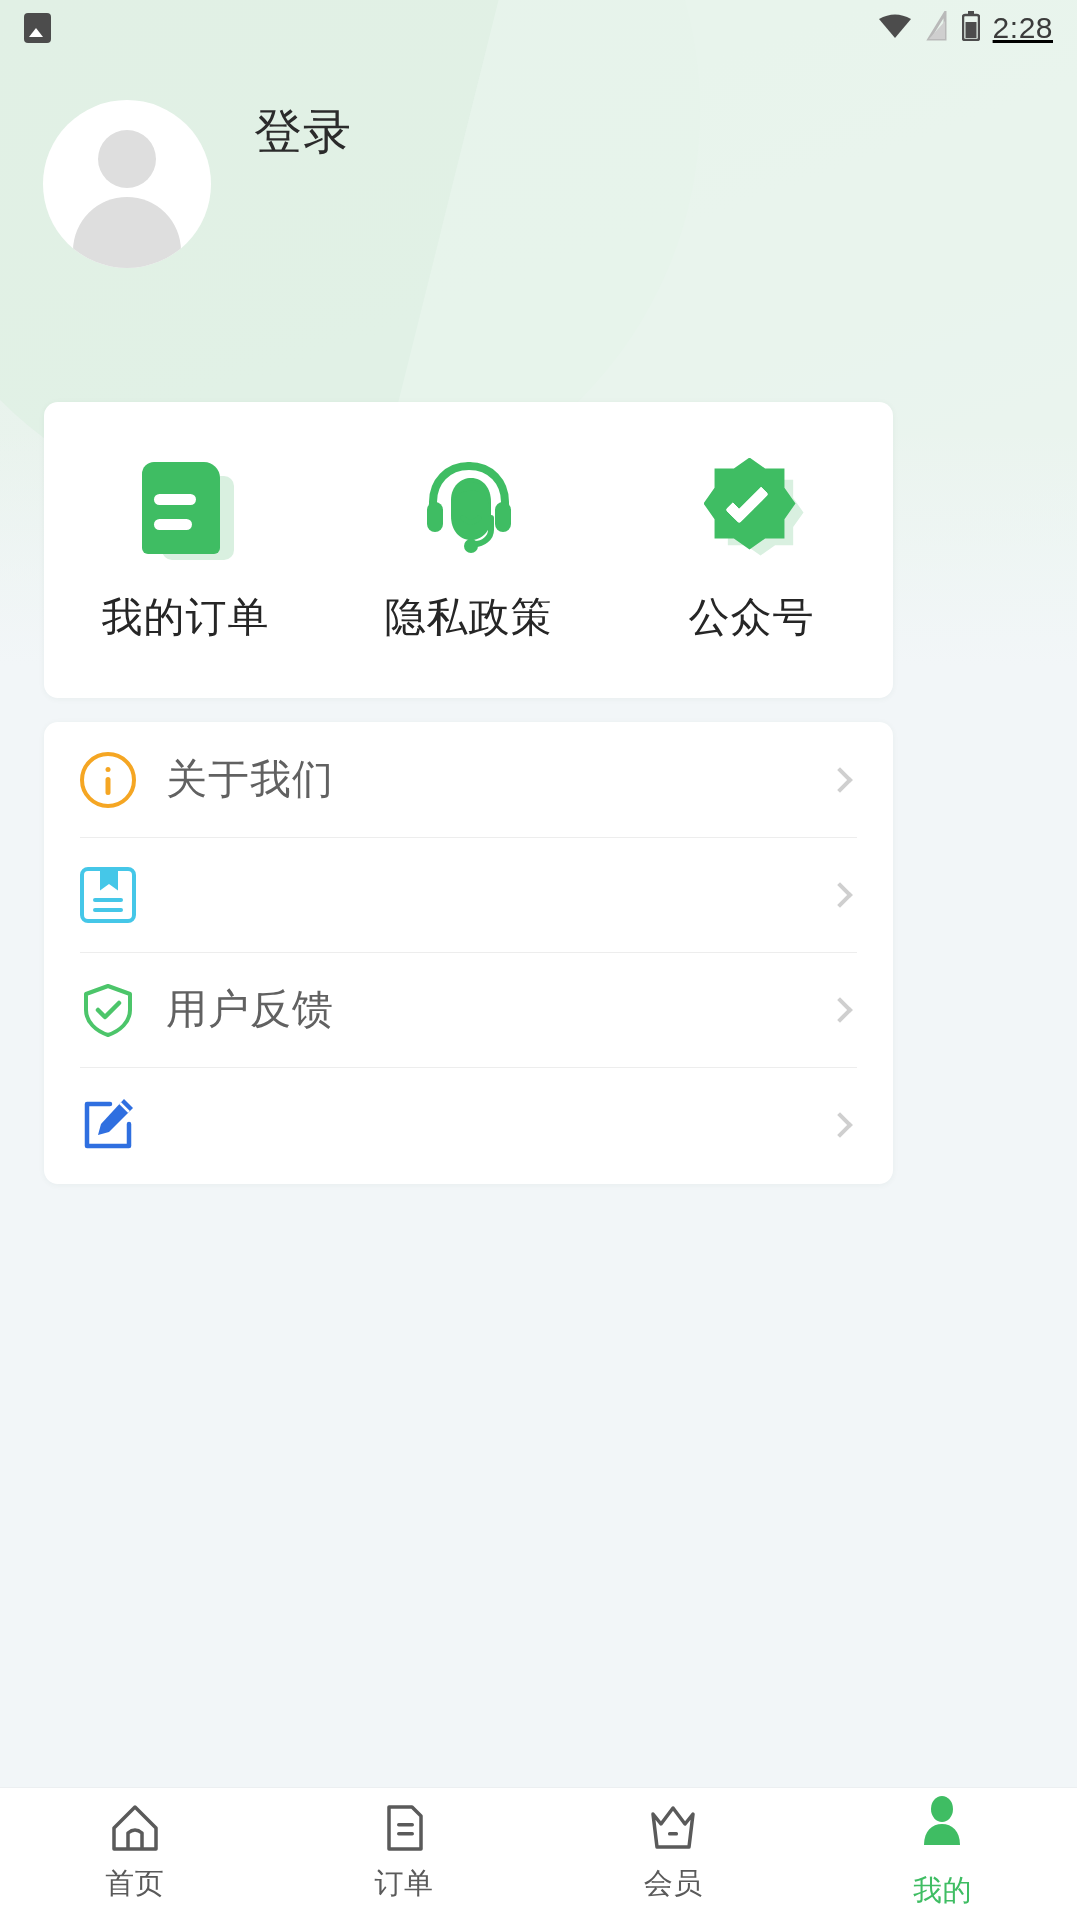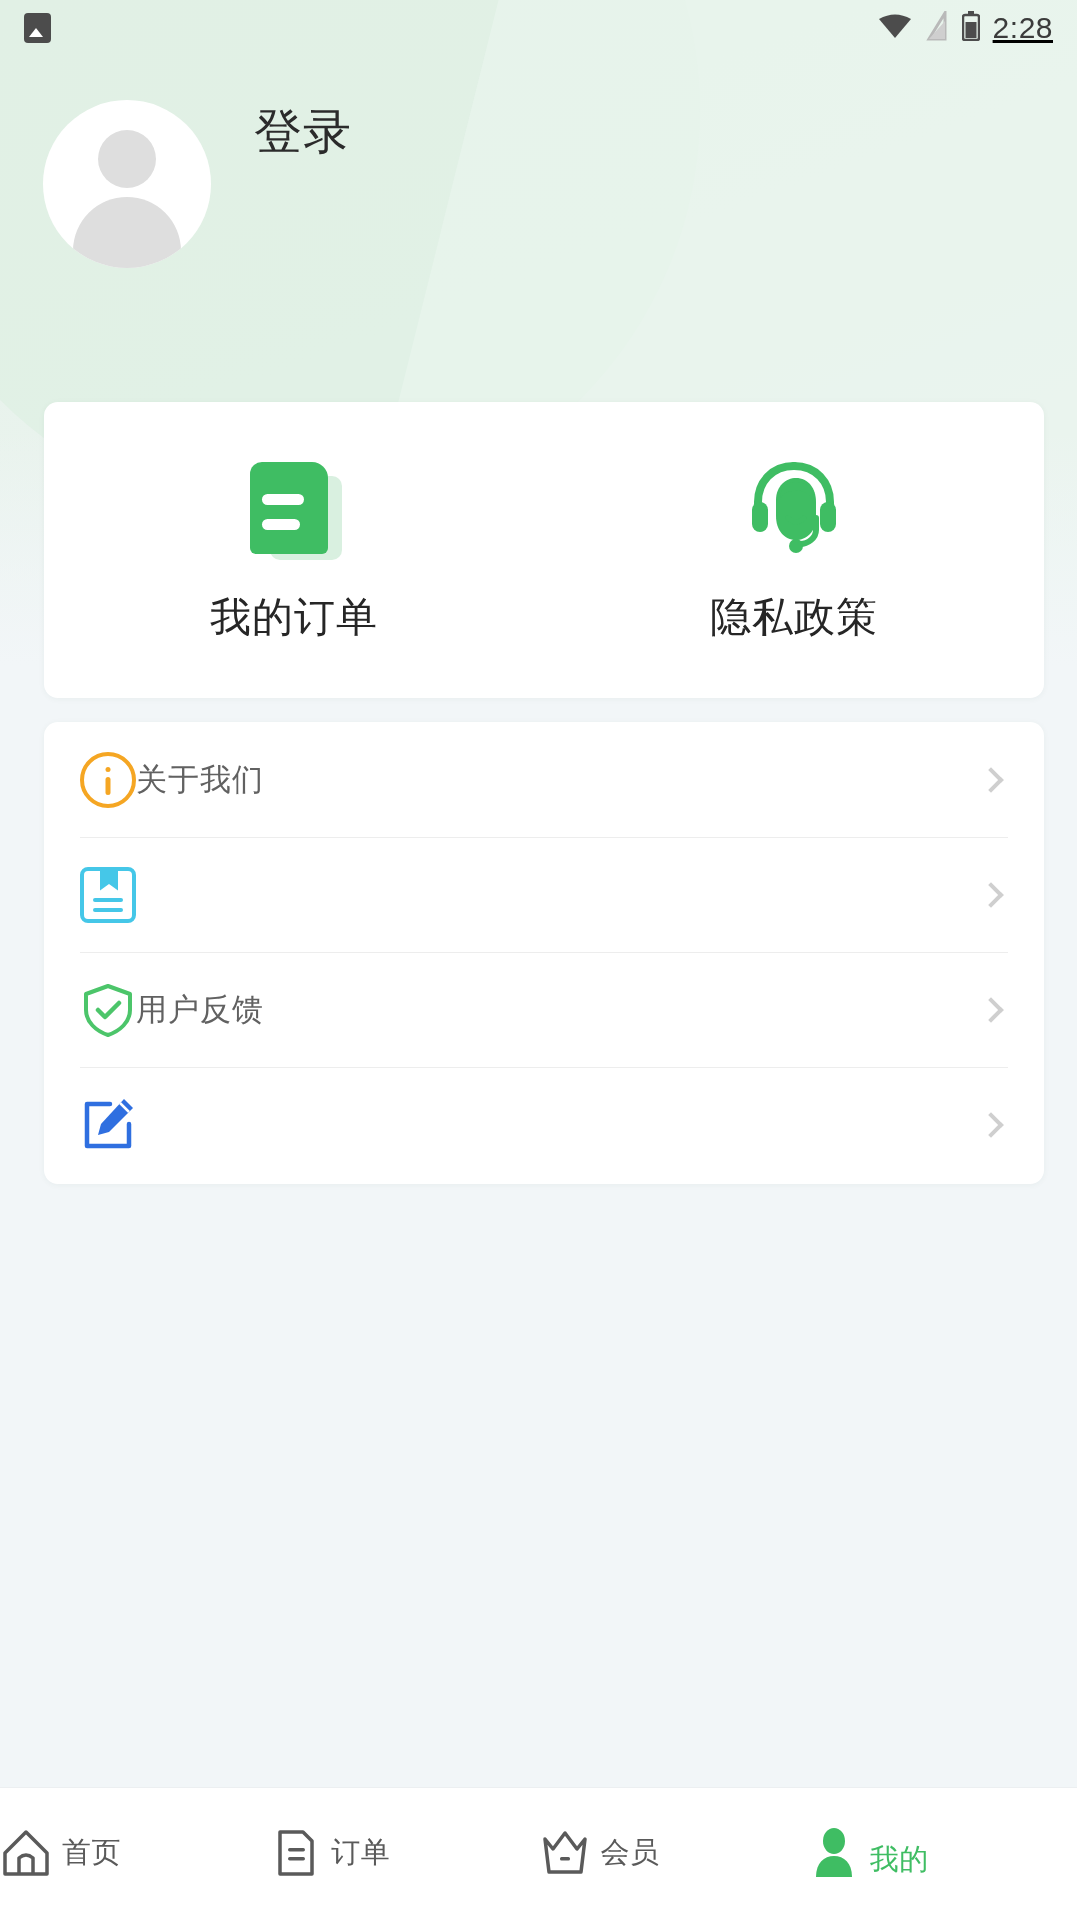--- a/index.html
+++ b/index.html
@@ -127,21 +127,21 @@
     font-size: 48px;
     color: #2b2b2b;
     font-weight: 400;
     letter-spacing: 1px;
   }
 
   
   .card {
     position: absolute;
     left: 44px;
-    width: 1000px;
+    width: 849px;
     background: #ffffff;
     border-radius: 14px;
     box-shadow: 0 1px 6px rgba(40,70,60,.05);
     z-index: 5;
   }
   .card-quick {
     top: 402px;
     height: 296px;
     display: flex;
     align-items: center;
@@ -227,21 +227,22 @@
   }
   .menu-row + .menu-row::before {
     content: "";
     position: absolute;
     left: 0; right: 0; top: 0;
     height: 1px;
     background: #ededed;
   }
   .menu-icon { width: 56px; height: 56px; flex: none; position: relative; }
   .menu-label {
-    font-size: 31px;
+    margin-left: 30px;
+    font-size: 41px;
     color: #616161;
     letter-spacing: 1px;
   }
   .chev {
     margin-left: auto;
     width: 18px; height: 18px;
     border-top: 4px solid #cfcfcf;
     border-right: 4px solid #cfcfcf;
     transform: rotate(45deg);
     margin-right: 8px;
@@ -307,21 +308,21 @@
     height: 130px;
     background: #ffffff;
     border-top: 1px solid #eceff1;
     display: flex;
     align-items: center;
     z-index: 20;
   }
   .tab {
     flex: 1;
     display: flex;
-    flex-direction: row;
+    flex-direction: column;
     align-items: center;
     gap: 10px;
     cursor: pointer;
   }
   .tab-label {
     font-size: 29px;
     color: #5a5a5a;
     letter-spacing: .5px;
   }
   .tab.active .tab-label { color: #3fbd63; margin-top: 14px; }
@@ -396,20 +397,28 @@
         <path d="M40 40 C46 34 58 32 66 38 C70 41 72 46 72 52 L72 44 C72 32 64 26 54 26 C44 26 38 33 38 44 Z" fill="#3fbd63"></path>
         <path d="M44 46 C48 42 58 42 64 47 L64 60 C64 70 58 74 54 74 C48 74 44 68 44 60 Z" fill="#ffffff" opacity="0"></path>
         <path d="M46 62 Q54 70 62 62" fill="none" stroke="#3fbd63" stroke-width="5" stroke-linecap="round"></path>
         <path d="M74 62 L74 74 C74 82 66 88 58 88" fill="none" stroke="#3fbd63" stroke-width="6" stroke-linecap="round"></path>
         <circle cx="54" cy="90" r="7" fill="#3fbd63"></circle>
       </svg>
     </div>
     <div class="quick-label">隐私政策</div>
   </div>
 
+  <div class="quick-item">
+    <div class="quick-icon ic-badge">
+      <div class="bshadow"></div>
+      <div class="bmain"></div>
+      <div class="bcheck"></div>
+    </div>
+    <div class="quick-label">公众号</div>
+  </div>
 
 </div>
 
 <div class="card card-menu">
 
   <div class="menu-row">
     <div class="menu-icon ic-info"></div>
     <div class="menu-label">关于我们</div>
     <div class="chev"></div>
   </div>

